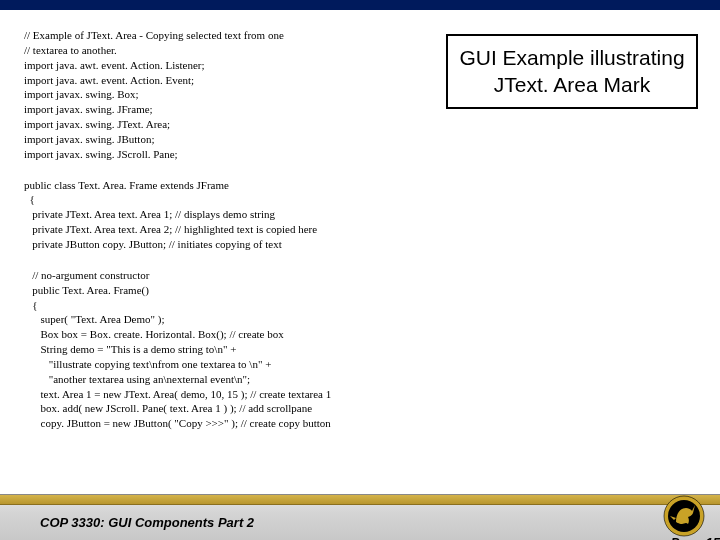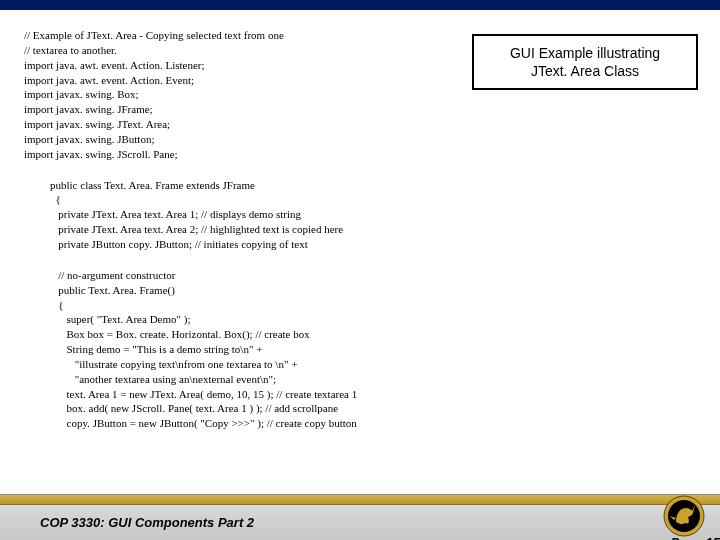--- a/index.html
+++ b/index.html
@@ -22,27 +22,27 @@
   .code-block {
     font-size: 11px;
     line-height: 1.35;
     color: #000;
     white-space: pre;
   }
   .callout-box {
     position: absolute;
     top: 24px;
     right: 22px;
-    width: 226px;
+    width: 252px;
     border: 2px solid #000;
     background: #fff;
     text-align: center;
     padding: 8px 8px;
     font-family: Arial, Helvetica, sans-serif;
-    font-size: 14px;
+    font-size: 21px;
     line-height: 1.3;
   }
   .footer-wrap {
     position: absolute;
     left: 0;
     right: 0;
     bottom: 0;
     height: 50px;
   }
   .footer-band {
@@ -75,32 +75,32 @@
   .footer-center { flex: 0.8; text-align: right; margin-top: 40px; }
   .footer-right { flex: 1; text-align: left; padding-left: 30px; }
   .logo {
     position: absolute;
     right: 14px;
     bottom: 2px;
     width: 44px;
     height: 44px;
   }
   .logo svg { width: 44px; height: 44px; }
-  .sec { margin-top: 16px; margin-left: 26px; }
+  .sec { margin-top: 16px; }
 </style>
 </head>
 <body>
 
 <div class="top-bar"></div>
 
 <div class="content">
 
   <div class="callout-box">
     <div>GUI Example illustrating</div>
-    <div>JText. Area Class</div>
+    <div>JText. Area Mark</div>
   </div>
 
   <div class="code-block">// Example of JText. Area - Copying selected text from one
 // textarea to another.
 import java. awt. event. Action. Listener;
 import java. awt. event. Action. Event;
 import javax. swing. Box;
 import javax. swing. JFrame;
 import javax. swing. JText. Area;
 import javax. swing. JButton;

